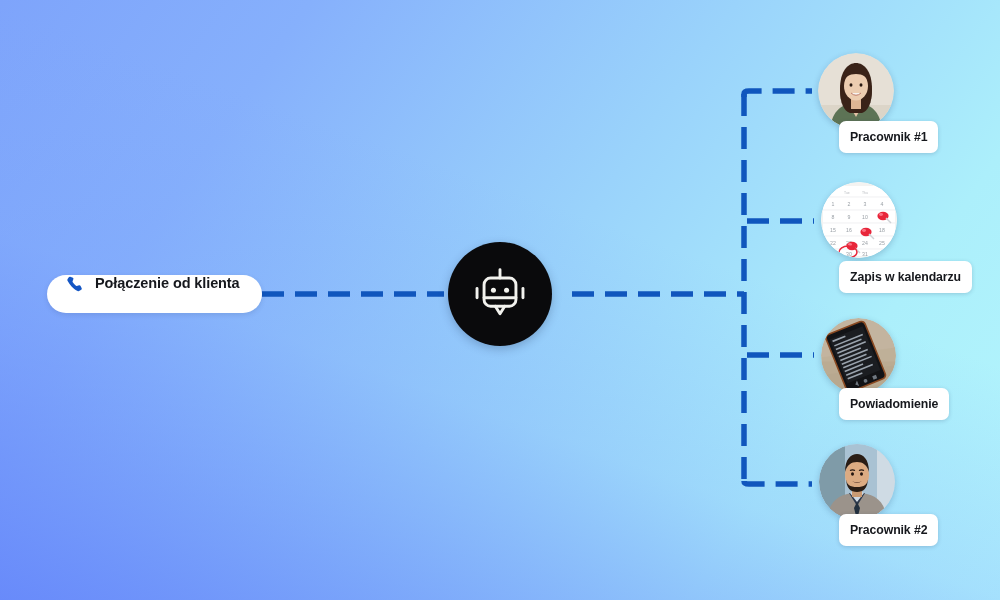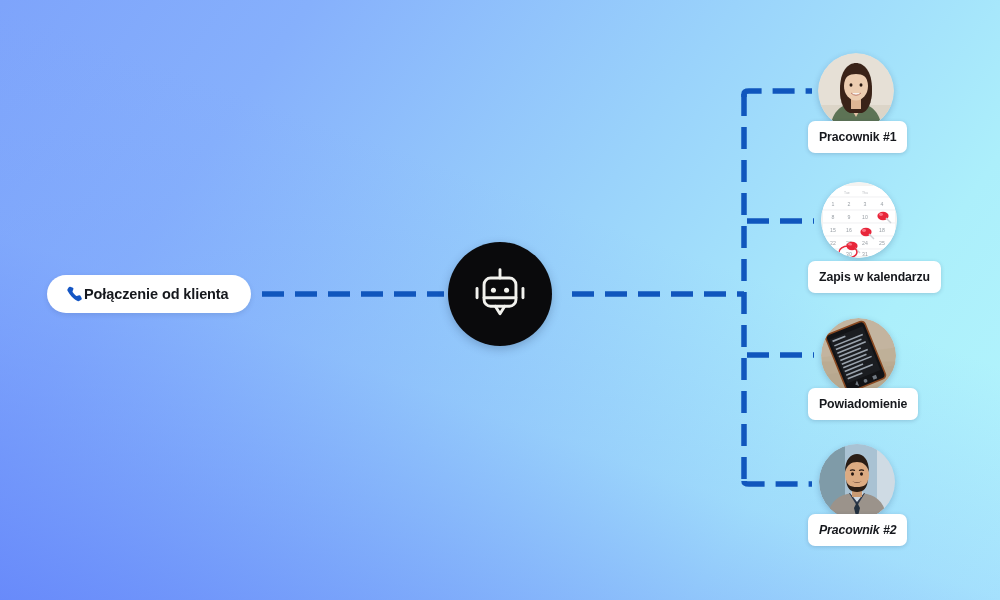--- a/index.html
+++ b/index.html
@@ -32,22 +32,22 @@
     pointer-events: none;
   }
 
   
   #wires { position: absolute; inset: 0; }
 
   
   .pill {
     position: absolute;
     display: flex;
-    align-items: center;
-    gap: 0;
+    align-items: flex-start;
+    gap: 11px;
     background: #ffffff;
     border-radius: 999px;
     padding: 0 22px 0 18px;
     height: 38px;
     box-shadow: 0 2px 5px rgba(30,50,90,0.13);
   }
   .pill-label {
     font-size: 14.5px;
     font-weight: bold;
     color: #16181d;
@@ -85,20 +85,21 @@
     position: absolute;
     background: #ffffff;
     border-radius: 7px;
     height: 26px;
     display: flex;
     align-items: center;
     justify-content: center;
     padding: 16px 11px;
     box-shadow: 0 1px 4px rgba(30,50,90,0.20);
     white-space: nowrap;
+    margin-left: 31px;
   }
   .chip-label {
     font-size: 12.3px;
     font-weight: bold;
     color: #16181d;
     letter-spacing: -0.1px;
   }
 </style>
 </head>
 <body>
@@ -337,18 +338,18 @@
           <path d="M27 33 C27 45 32 48 38 48 C44 48 49 45 49 33 C49 41 45 43 38 43 C31 43 27 41 27 33 Z" fill="#2a1d15"></path>
           <path d="M33 37 Q38 41 43 37 Q38 39.5 33 37 Z" fill="#6a4636"></path>
 
           <ellipse cx="33.5" cy="30" rx="1.5" ry="1.7" fill="#241610"></ellipse>
           <ellipse cx="42.5" cy="30" rx="1.5" ry="1.7" fill="#241610"></ellipse>
           <path d="M31 26.5 Q33.5 25.2 36 26.5" fill="none" stroke="#241610" stroke-width="1.2"></path>
           <path d="M40 26.5 Q42.5 25.2 45 26.5" fill="none" stroke="#241610" stroke-width="1.2"></path>
         </g>
       </svg>
     </div>
-    <div class="chip" style="left:808px; top:514px;font-style:italic;">
+    <div class="chip" style="left:808px; top:514px;">
       <span class="chip-label">Pracownik #2</span>
     </div>
   </div>
 
 </div>
 
 </body></html>

